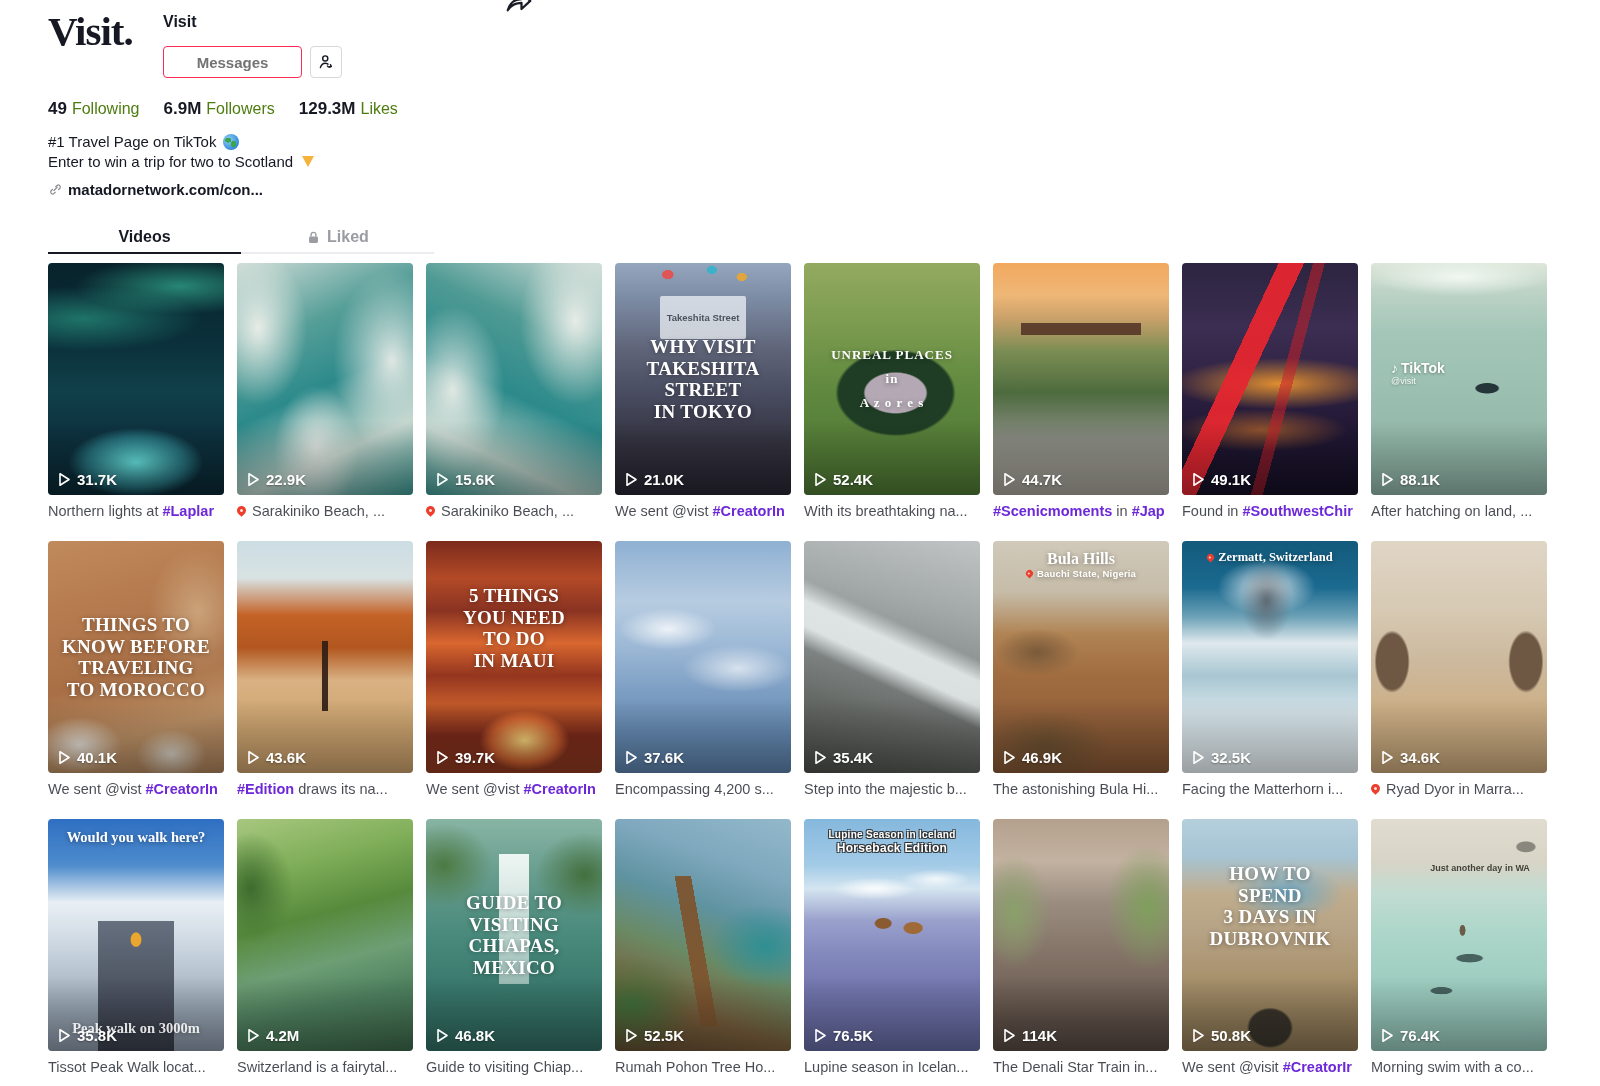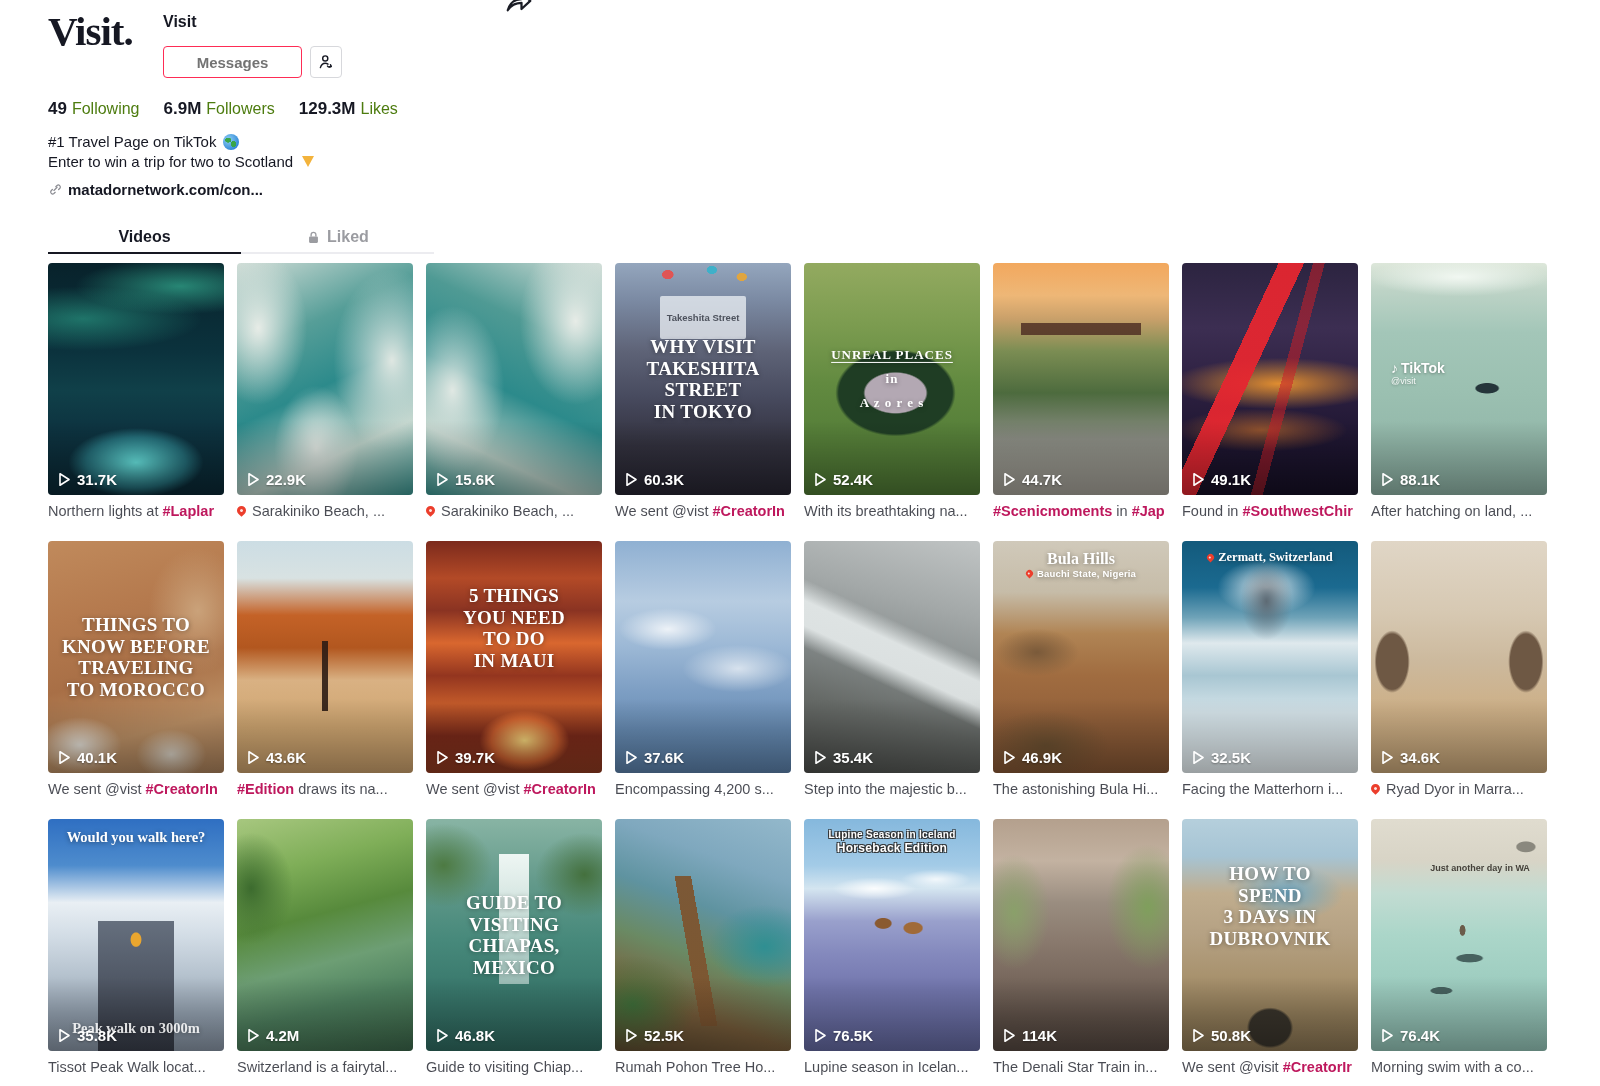--- a/index.html
+++ b/index.html
@@ -50,34 +50,34 @@
   .tab.active::after{content:"";position:absolute;left:0;right:0;bottom:-2px;height:2px;background:#161823}
 
   
   .grid{margin:9px 0 0 48px;display:grid;grid-template-columns:repeat(8,176px);column-gap:13px}
   .cell{height:278px}
   .thumb{width:176px;height:232px;border-radius:4px;position:relative;overflow:hidden;cursor:pointer;background:#ddd}
   .shade{position:absolute;inset:0;background:linear-gradient(180deg,transparent 68%,rgba(0,0,0,.34) 100%);z-index:1}
   .count-row{position:absolute;left:10px;bottom:7px;display:flex;align-items:center;gap:6px;z-index:3;
        color:#fff;font-weight:700;font-size:15px;text-shadow:0 1px 2px rgba(0,0,0,.35)}
   .caption{margin-top:8px;font-size:14.5px;color:rgba(22,24,35,.78);white-space:nowrap;overflow:hidden;cursor:pointer}
-  .caption .b{font-weight:700;color:#be185d}
+  .caption .b{font-weight:700;color:#6d28d9}
 
   
   .ovl{position:absolute;left:4px;right:4px;z-index:2;color:#fff;text-align:center;
        font-family:"Liberation Serif","DejaVu Serif",serif;font-weight:700;
        text-shadow:0 1px 5px rgba(0,0,0,.4)}
   .ovl.center{top:50%;transform:translateY(-50%)}
   .ovl.up{top:19%;transform:none}
   .ovl.top{top:9px}
   .ovl.bottom{bottom:14px}
   .ovl.lg .ovl-line{font-size:19px;line-height:1.14;letter-spacing:.3px}
   .ovl.md .ovl-line{font-size:14.5px;line-height:1.25}
   .ovl.azores .ovl-line{font-size:13px;line-height:1.85;letter-spacing:1px}
-  .ovl .u{text-decoration:underline;text-underline-offset:3px}
+  .ovl .u{text-underline-offset:3px}
   .ovl.faded{opacity:.85}
   .ovl.zermatt .ovl-line{font-size:12.5px}
   .ovl.bula .ovl-line:first-child{font-size:16px}
   .ovl .ovl-line.sm{font-size:9.5px;font-family:"Liberation Sans",sans-serif;font-weight:600;letter-spacing:.2px}
   .ovl.outline{font-family:"Liberation Sans",sans-serif}
   .ovl.outline .ovl-line{font-size:10px;letter-spacing:.3px;line-height:1.3;
        text-shadow:-1px -1px 0 rgba(45,45,45,.9),1px -1px 0 rgba(45,45,45,.9),
                    -1px 1px 0 rgba(45,45,45,.9),1px 1px 0 rgba(45,45,45,.9)}
   .ovl.outline .ovl-line:nth-child(2){font-size:12px}
   .ovl.darktxt{font-family:"Liberation Sans",sans-serif;color:#45413a;text-shadow:none;top:44px;left:28%;right:4%}
@@ -310,21 +310,21 @@
     <div class="caption"><span class="pinicon"></span><span>Sarakiniko Beach, ...</span></div>
   </div>
 
   <div class="cell">
     <div class="thumb art-tokyo-street">
       <div class="shade"></div>
       <div class="count-row">
         <svg width="13" height="15" viewBox="0 0 13 15" fill="none" stroke="#fff" stroke-width="1.6" stroke-linejoin="round">
           <path d="M2 1.8 L11 7.5 L2 13.2 Z"></path>
         </svg>
-        <span class="count-num">60.3K</span>
+        <span class="count-num">21.0K</span>
       </div>
     <div class="ovl sign top"><div class="ovl-line"><span>Takeshita Street</span></div></div>
         <div class="ovl center lg">
           <div class="ovl-line"><span>WHY VISIT</span></div>
           <div class="ovl-line"><span>TAKESHITA</span></div>
           <div class="ovl-line"><span>STREET</span></div>
           <div class="ovl-line"><span>IN TOKYO</span></div>
         </div>
       </div>
     <div class="caption"><span>We sent @vist </span><span class="b">#CreatorIn</span></div>

